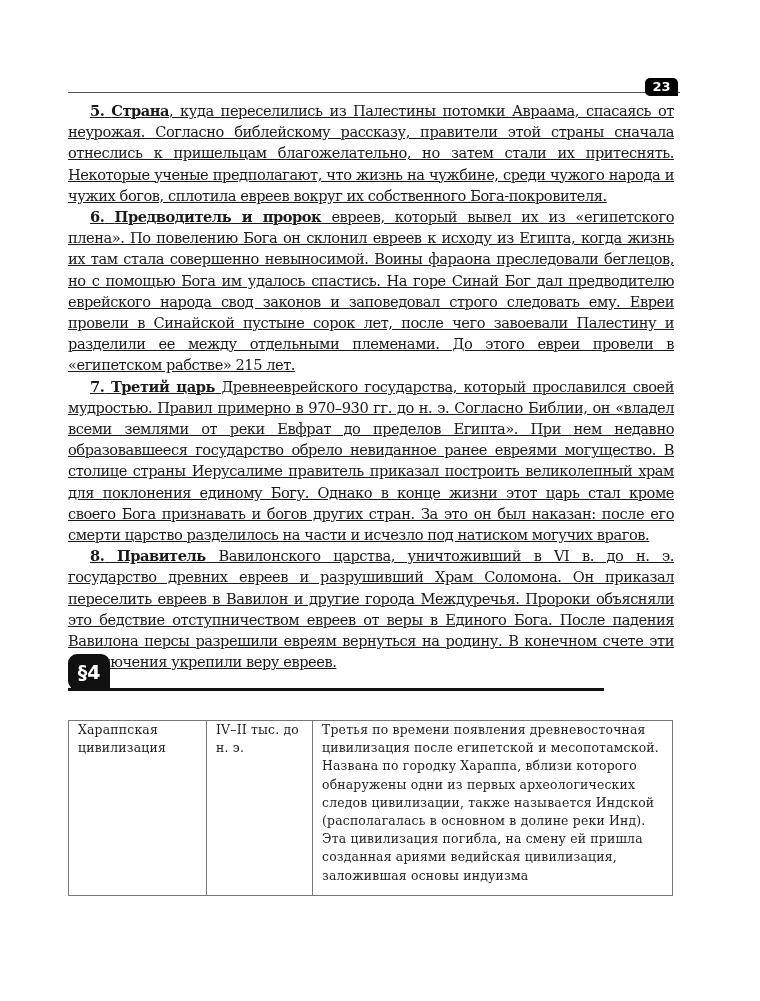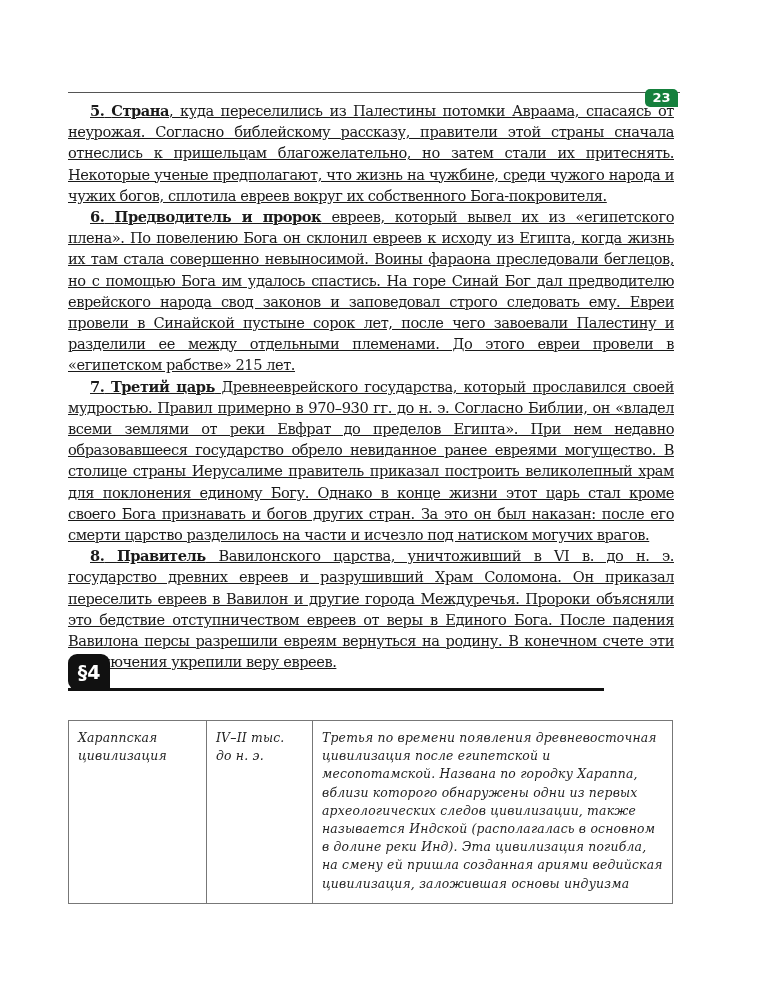--- a/index.html
+++ b/index.html
@@ -1,27 +1,27 @@
 <!DOCTYPE html>
 <html><head>
 <meta charset="utf-8">
 <style>
   html, body { margin:0; padding:0; background:#ffffff; }
   body { width:760px; height:1001px; position:relative; overflow:hidden; color:#1a1a1a; }
   .running-head { position:absolute; left:68px; top:70px; width:612px; height:22px; border-bottom:1.5px solid #555; }
   .running-title { position:absolute; right:40px; top:1px; font-family:"DejaVu Sans", sans-serif; font-size:14.5px; color:#333; letter-spacing:-0.2px; }
-  .page-num { position:absolute; right:2px; top:19px; width:33px; height:18px; background:#15803d; color:#fff; border-radius:5px 5px 0 5px; font-family:"DejaVu Sans", sans-serif; font-weight:bold; font-size:13px; text-align:center; line-height:18px; }
+  .page-num { position:absolute; right:2px; top:8px; width:33px; height:18px; background:#000000; color:#fff; border-radius:5px 5px 0 5px; font-family:"DejaVu Sans", sans-serif; font-weight:bold; font-size:13px; text-align:center; line-height:18px; }
   .body-text { position:absolute; left:68px; top:100px; width:606px; font-family:"DejaVu Serif", serif; font-size:14.6px; line-height:21.2px; text-align:justify; letter-spacing:-0.45px; }
   .body-text p { margin:0; text-indent:22px; hyphens:manual;text-decoration:underline; }
   .body-text b { font-weight:bold; }
   .section-heading { position:absolute; left:68px; top:654px; width:536px; height:34px; border-bottom:3px solid #111; }
   .section-badge { position:absolute; left:0; top:0; width:42px; height:36px; background:#111; color:#fff; border-radius:9px 9px 0 9px; font-family:"DejaVu Sans", sans-serif; font-weight:bold; font-size:19px; text-align:center; line-height:36px; }
   .section-title { position:absolute; left:54px; top:1px; font-family:"DejaVu Sans", sans-serif; font-weight:bold; font-size:22px; color:#111; letter-spacing:-0.3px; }
   table.civ { position:absolute; left:68px; top:720px; width:605px; border-collapse:collapse; font-family:"DejaVu Serif", serif; font-size:12.4px; line-height:18.2px; letter-spacing:0.2px; color:#222; }
-  table.civ td { border:1.3px solid #777; vertical-align:top; padding:8px 8px 10px 9px;font-style:italic; }
+  table.civ td { border:1.3px solid #777; vertical-align:top; padding:0 8px 10px 9px; }
   table.civ td.c1 { width:120px; }
   table.civ td.c2 { width:88px;margin-left:48px; }
 </style>
 </head>
 <body>
 
 <div class="running-head">
   <span class="page-num">23</span>
 </div>
 

